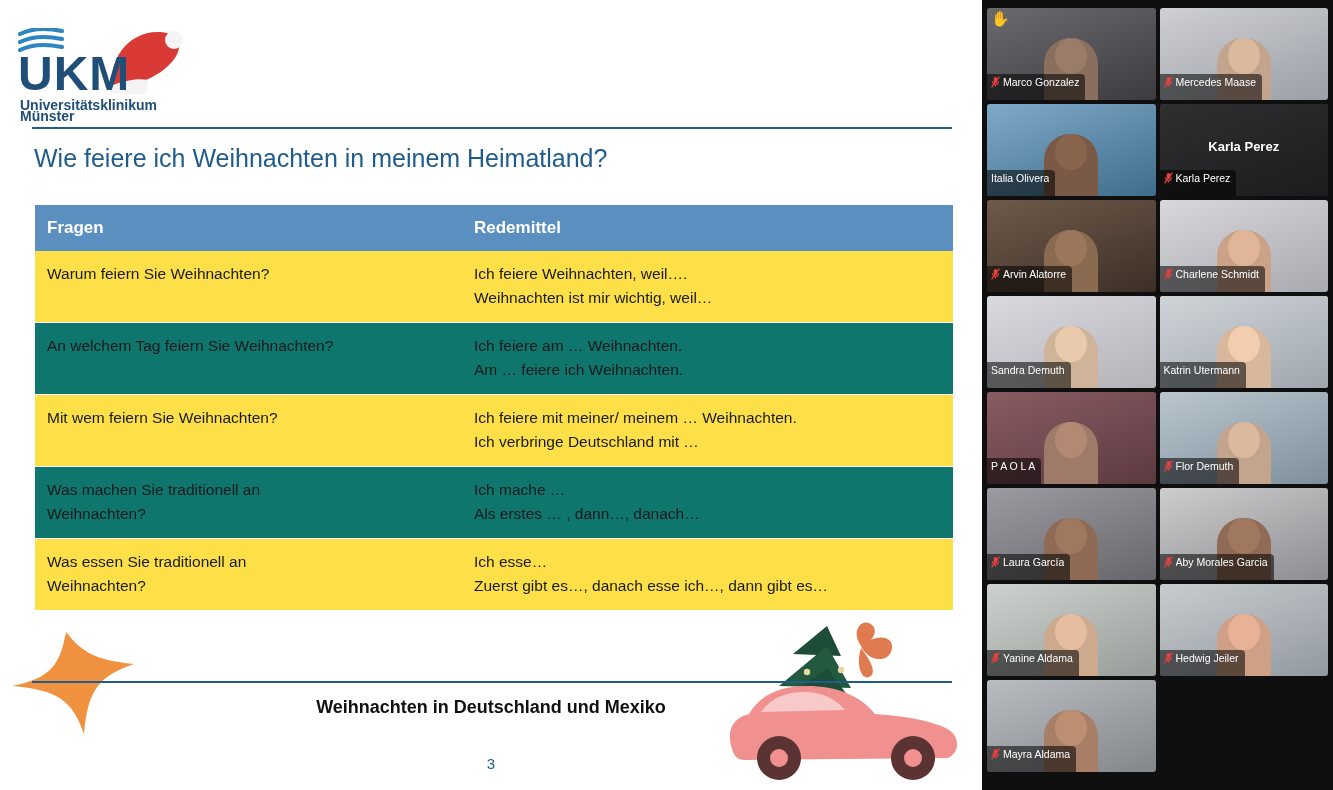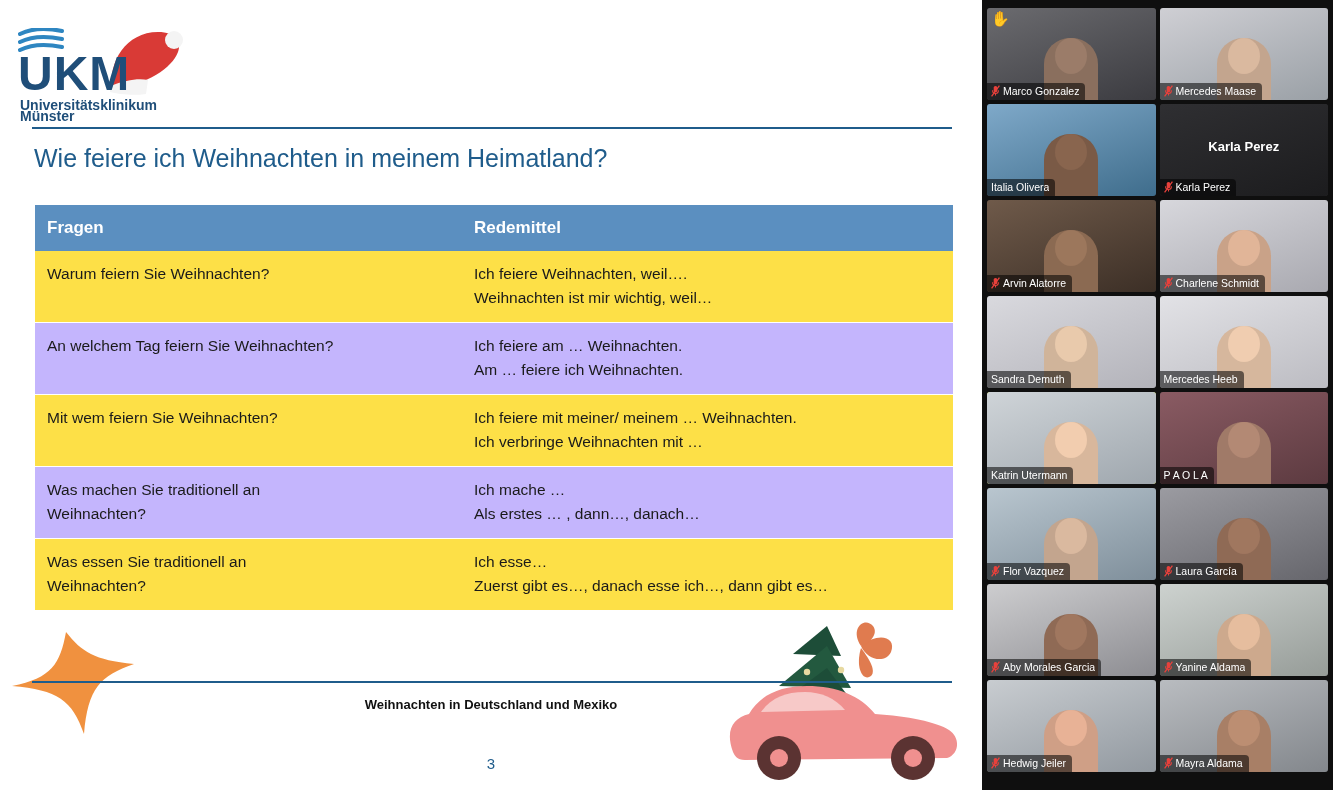--- a/index.html
+++ b/index.html
@@ -74,31 +74,31 @@
     font-size: 15.5px;
     color: #1a1a1a;
     padding: 11px 12px 12px 12px;
     vertical-align: top;
     border-bottom: 1px solid #ffffff;
     line-height: 1.55;
   }
   table.qtable col.c1 { width: 427px; }
   table.qtable col.c2 { width: 491px; }
   table.qtable tr.alt td { background: #fde047; }
-  table.qtable tr.plain td { background: #c4b5fd; }
+  table.qtable tr.plain td { background: #0f766e; }
   .cell-line { display: block; }
 
   .rule-bottom {
     position: absolute; left: 32px; top: 681px;
     width: 920px; height: 1.5px; background: #1f5c8b;
   }
   .footer-text {
     position: absolute; left: 0; top: 697px; width: 982px;
     text-align: center;
-    font-size: 13px; font-weight: bold; color: #111111;
+    font-size: 18px; font-weight: bold; color: #111111;
   }
   .page-num {
     position: absolute; left: 0; top: 755px; width: 982px;
     text-align: center; font-size: 15px; color: #1f5c8b;
   }
 
   
   .star { position: absolute; left: 8px; top: 630px; }
   
   .car { position: absolute; left: 715px; top: 610px; }
@@ -121,21 +121,21 @@
     border-radius: 3px;
     overflow: hidden;
     background: #2b2b2b;
   }
   .tile.speaking { outline: 3px solid #cddc39; outline-offset: -3px; }
   .tile .bg { position: absolute; inset: 0; }
   .tile .namebar {
     position: absolute; left: 0; bottom: 0;
     max-width: 100%;
     display: flex; align-items: center; gap: 3px;
-    padding: 2px 6px 3px 4px;
+    padding: 2px 6px 12px 4px;
     background: rgba(0,0,0,0.55);
     border-radius: 0 4px 0 0;
   }
   .tile .namebar .nm {
     color: #fff; font-size: 10.5px; white-space: nowrap;
     overflow: hidden; text-overflow: ellipsis;
   }
   .mic-muted { flex: 0 0 auto; }
   .center-name {
     position: absolute; left: 0; right: 0; top: 38%;
@@ -215,21 +215,21 @@
             <span class="cell-line">Ich feiere am … Weihnachten.</span>
             <span class="cell-line">Am … feiere ich Weihnachten.</span>
           </td>
         </tr>
         <tr class="alt">
           <td>
             <span class="cell-line">Mit wem feiern Sie Weihnachten?</span>
           </td>
           <td>
             <span class="cell-line">Ich feiere mit meiner/ meinem … Weihnachten.</span>
-            <span class="cell-line">Ich verbringe Weihnachten mit …</span>
+            <span class="cell-line">Ich verbringe Deutschland mit …</span>
           </td>
         </tr>
         <tr class="plain">
           <td>
             <span class="cell-line">Was machen Sie traditionell an</span>
             <span class="cell-line">Weihnachten?</span>
           </td>
           <td>
             <span class="cell-line">Ich mache …</span>
             <span class="cell-line">Als erstes … , dann…, danach…</span>
@@ -364,28 +364,20 @@
           </div>
         </div>
         <div class="tile">
           <div class="bg" style="background: linear-gradient(160deg, rgb(217, 217, 222), rgb(179, 179, 186));"></div>
           <div class="p-head" style="background: rgb(208, 180, 154);"></div>
           <div class="p-face" style="background: rgb(208, 180, 154); filter: brightness(1.12);"></div>
           <div class="namebar">
             <span class="nm">Sandra Demuth</span>
           </div>
         </div>
-        <div class="tile">
-          <div class="bg" style="background: linear-gradient(160deg, rgb(226, 226, 230), rgb(188, 188, 194));"></div>
-          <div class="p-head" style="background: rgb(214, 183, 157);"></div>
-          <div class="p-face" style="background: rgb(214, 183, 157); filter: brightness(1.12);"></div>
-          <div class="namebar">
-            <span class="nm">Mercedes Heeb</span>
-          </div>
-        </div>
         <div class="tile speaking">
           <div class="bg" style="background: linear-gradient(160deg, rgb(207, 212, 216), rgb(159, 167, 174));"></div>
           <div class="p-head" style="background: rgb(216, 183, 156);"></div>
           <div class="p-face" style="background: rgb(216, 183, 156); filter: brightness(1.12);"></div>
           <div class="namebar">
             <span class="nm">Katrin Utermann</span>
           </div>
         </div>
         <div class="tile">
           <div class="bg" style="background: linear-gradient(160deg, rgb(138, 91, 99), rgb(92, 58, 64));"></div>
@@ -399,21 +391,21 @@
           <div class="bg" style="background: linear-gradient(160deg, rgb(185, 198, 207), rgb(127, 143, 155));"></div>
           <div class="p-head" style="background: rgb(195, 165, 142);"></div>
           <div class="p-face" style="background: rgb(195, 165, 142); filter: brightness(1.12);"></div>
           <div class="namebar">
             <svg class="mic-muted" width="9" height="12" viewBox="0 0 9 12">
               <path d="M4.5 1 C5.6 1 6.3 1.8 6.3 2.8 L6.3 5.4 C6.3 6.4 5.6 7.2 4.5 7.2 C3.4 7.2 2.7 6.4 2.7 5.4 L2.7 2.8 C2.7 1.8 3.4 1 4.5 1 Z" fill="#e8413c"></path>
               <path d="M1.6 5.2 C1.6 7.1 2.9 8.5 4.5 8.5 C6.1 8.5 7.4 7.1 7.4 5.2" stroke="#e8413c" stroke-width="1.1" fill="none"></path>
               <line x1="4.5" y1="8.5" x2="4.5" y2="10.6" stroke="#e8413c" stroke-width="1.1"></line>
               <line x1="0.6" y1="11.3" x2="8.4" y2="0.7" stroke="#e8413c" stroke-width="1.3"></line>
             </svg>
-            <span class="nm">Flor Vazquez</span>
+            <span class="nm">Flor Demuth</span>
           </div>
         </div>
         <div class="tile">
           <div class="bg" style="background: linear-gradient(160deg, rgb(155, 155, 161), rgb(102, 102, 108));"></div>
           <div class="p-head" style="background: rgb(143, 106, 85);"></div>
           <div class="p-face" style="background: rgb(143, 106, 85); filter: brightness(1.12);"></div>
           <div class="namebar">
             <svg class="mic-muted" width="9" height="12" viewBox="0 0 9 12">
               <path d="M4.5 1 C5.6 1 6.3 1.8 6.3 2.8 L6.3 5.4 C6.3 6.4 5.6 7.2 4.5 7.2 C3.4 7.2 2.7 6.4 2.7 5.4 L2.7 2.8 C2.7 1.8 3.4 1 4.5 1 Z" fill="#e8413c"></path>
               <path d="M1.6 5.2 C1.6 7.1 2.9 8.5 4.5 8.5 C6.1 8.5 7.4 7.1 7.4 5.2" stroke="#e8413c" stroke-width="1.1" fill="none"></path>

